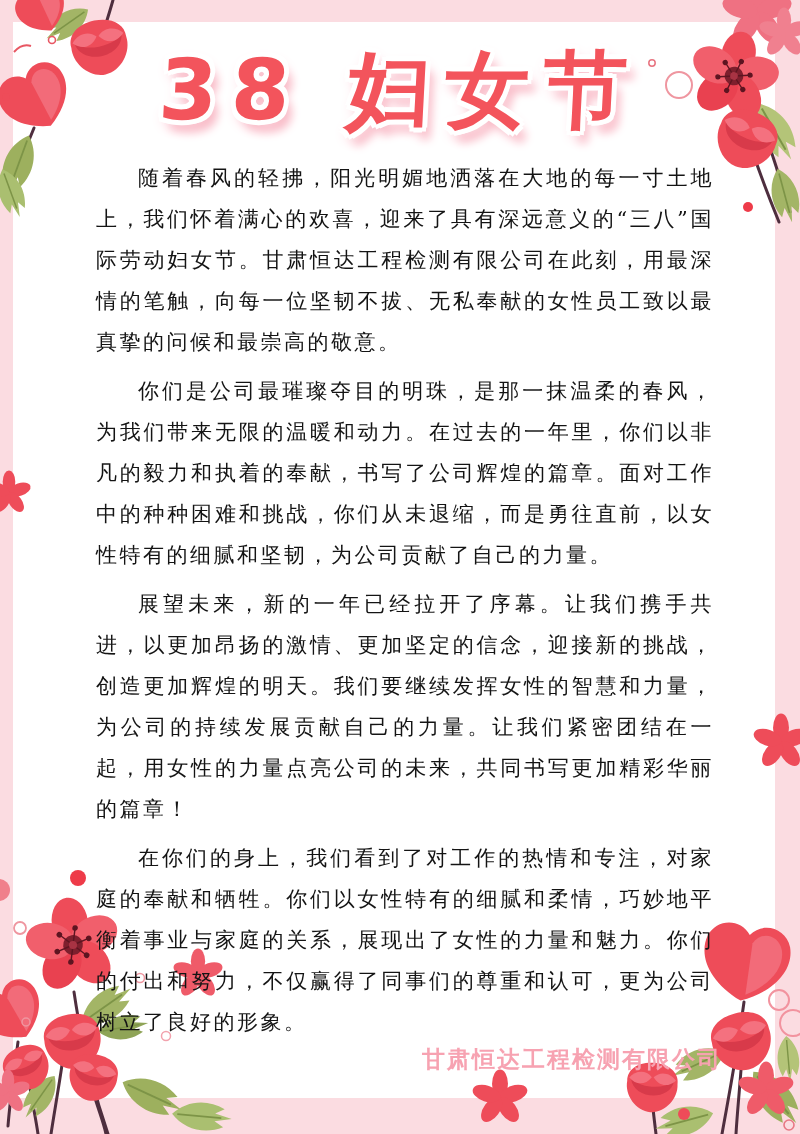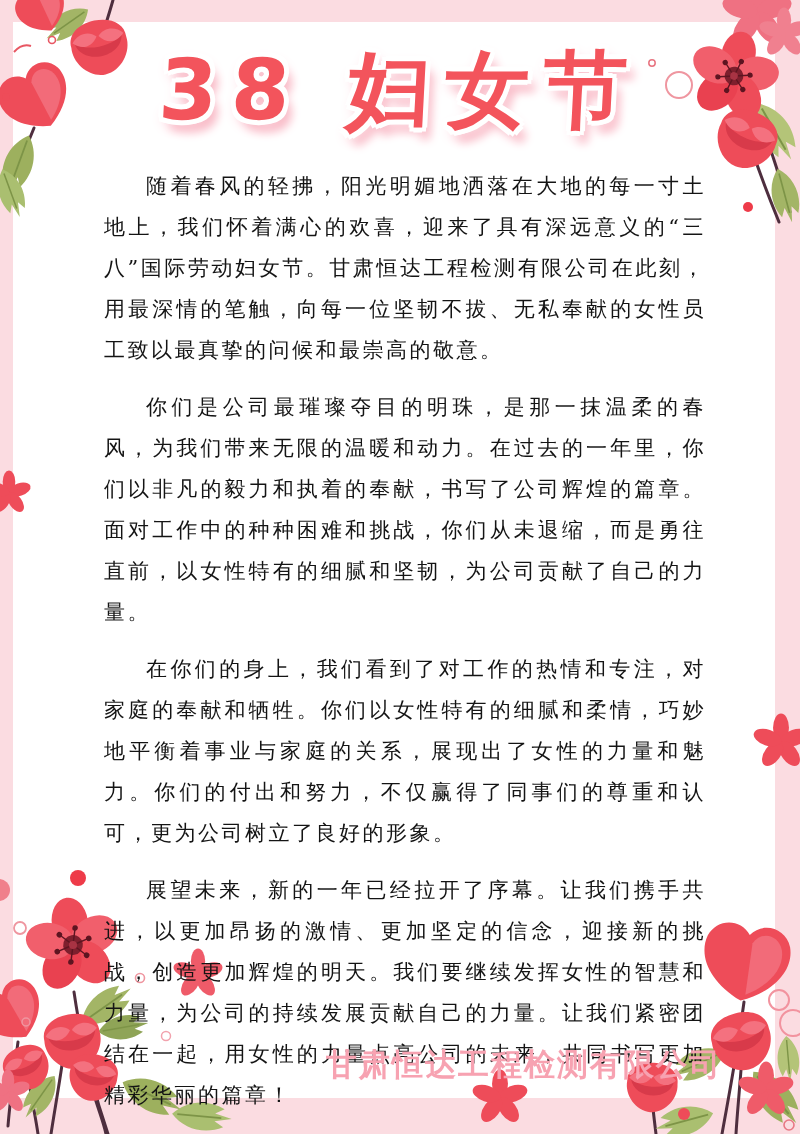--- a/index.html
+++ b/index.html
@@ -34,32 +34,32 @@
       -5px  0   0 #ffffff, 5px  0   0 #ffffff,
        0   -5px 0 #ffffff, 0    5px 0 #ffffff,
        8px 12px 10px #f9bcc8, 2px 6px 14px #fbc9d4;
   }
   
   .body-text{
     position:absolute;left:88px;top:150px;width:634px;z-index:2;
     color:#141414;
   }
   .body-text p{
-    margin:16px;
+    margin:8px;
     text-indent:2em;
     font-size:21px;
     line-height:41px;
     letter-spacing:2.5px;
     text-align:justify;
     text-justify:inter-ideograph;
   }
   .signature{
     position:absolute;right:78px;top:1044px;z-index:2;
     color:#f7a2b1;font-weight:bold;
-    font-size:31px;letter-spacing:2px;
+    font-size:23px;letter-spacing:2px;
     font-family:"DejaVu Serif","Liberation Serif",serif;
   }
   .stem{stroke:#4e2e3e;stroke-width:3;fill:none;stroke-linecap:round;}
 </style>
 </head>
 <body>
 
 <div class="page">
 
   <div class="strip strip-top"></div>
@@ -202,19 +202,19 @@
     <use href="#clover" transform="translate(9,493) scale(1.5)" fill="#ee4c59"></use>
     <use href="#clover" transform="translate(781,742) scale(1.9)" fill="#ee4c59"></use>
     <use href="#clover" transform="translate(500,1098) scale(1.9)" fill="#ee4c59"></use>
   </svg>
 
   <div class="title">38 妇女节</div>
 
   <div class="body-text">
     <p>随着春风的轻拂，阳光明媚地洒落在大地的每一寸土地上，我们怀着满心的欢喜，迎来了具有深远意义的“三八”国际劳动妇女节。甘肃恒达工程检测有限公司在此刻，用最深情的笔触，向每一位坚韧不拔、无私奉献的女性员工致以最真挚的问候和最崇高的敬意。</p>
     <p>你们是公司最璀璨夺目的明珠，是那一抹温柔的春风，为我们带来无限的温暖和动力。在过去的一年里，你们以非凡的毅力和执着的奉献，书写了公司辉煌的篇章。面对工作中的种种困难和挑战，你们从未退缩，而是勇往直前，以女性特有的细腻和坚韧，为公司贡献了自己的力量。</p>
+    <p>展望未来，新的一年已经拉开了序幕。让我们携手共进，以更加昂扬的激情、更加坚定的信念，迎接新的挑战，创造更加辉煌的明天。我们要继续发挥女性的智慧和力量，为公司的持续发展贡献自己的力量。让我们紧密团结在一起，用女性的力量点亮公司的未来，共同书写更加精彩华丽的篇章！</p>
     <p>在你们的身上，我们看到了对工作的热情和专注，对家庭的奉献和牺牲。你们以女性特有的细腻和柔情，巧妙地平衡着事业与家庭的关系，展现出了女性的力量和魅力。你们的付出和努力，不仅赢得了同事们的尊重和认可，更为公司树立了良好的形象。</p>
-    <p>展望未来，新的一年已经拉开了序幕。让我们携手共进，以更加昂扬的激情、更加坚定的信念，迎接新的挑战，创造更加辉煌的明天。我们要继续发挥女性的智慧和力量，为公司的持续发展贡献自己的力量。让我们紧密团结在一起，用女性的力量点亮公司的未来，共同书写更加精彩华丽的篇章！</p>
   </div>
 
   <div class="signature">甘肃恒达工程检测有限公司</div>
 
 </div>
 
 </body></html>

